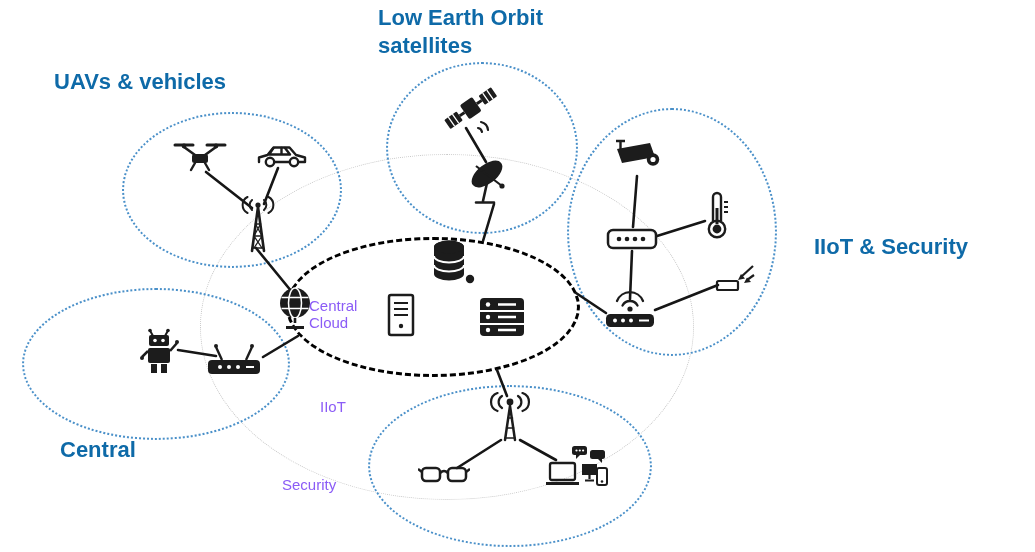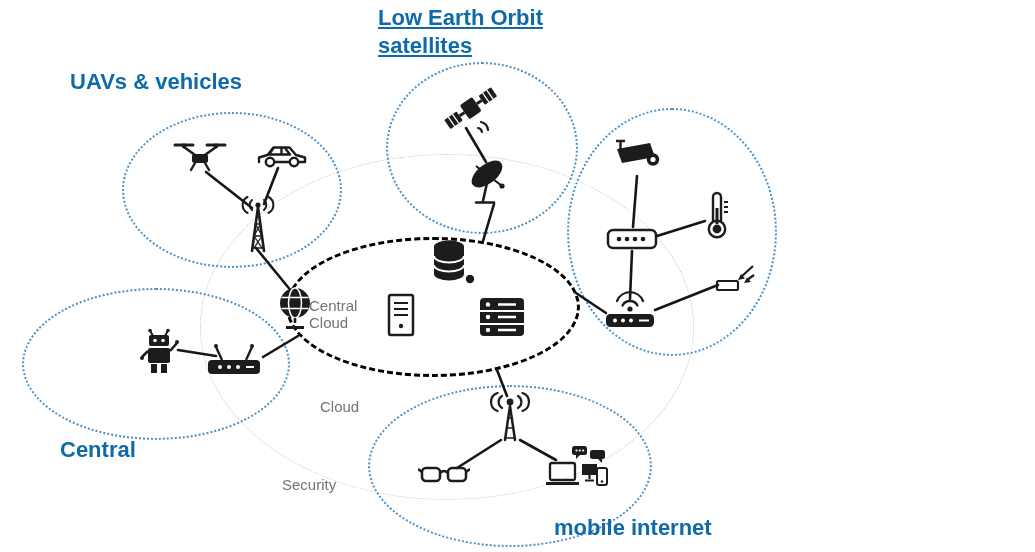--- a/index.html
+++ b/index.html
@@ -11,21 +11,21 @@
   .ring-blue  { border:2px dotted var(--ring-blue); }
   .ring-black { border:3px dashed var(--ring-black); }
 
   .edges { position:absolute; left:0; top:0; width:1035px; height:552px; }
   .edges line { stroke:#161616; stroke-width:2.6; stroke-linecap:round; }
 
   .icon { position:absolute; color:var(--icon-black); }
   .icon svg { display:block; width:100%; height:100%; }
 
   .cluster-label { position:absolute; font-weight:bold; font-size:22px; color:var(--label-blue); line-height:1.25; }
-  .layer-label   { position:absolute; font-size:15px; color:#737373; line-height:1.15; }
+  .layer-label   { position:absolute; font-size:15px; color:#8b5cf6; line-height:1.15; }
 </style>
 </head>
 <body>
 
 <div class="canvas">
 
   <div class="ellipse ring-gray" style="left:200px; top:154px; width:494px; height:346px;"></div>
   <div class="ellipse ring-blue" style="left:122px; top:112px; width:220px; height:156px;"></div>
   <div class="ellipse ring-blue" style="left:386px; top:62px;  width:192px; height:172px;"></div>
   <div class="ellipse ring-blue" style="left:567px; top:108px; width:210px; height:248px;"></div>
@@ -272,22 +272,22 @@
       <polygon points="56,13 56,17 52,13" fill="currentColor"></polygon>
       <rect x="4" y="17" width="25" height="17" rx="2" fill="none" stroke="currentColor" stroke-width="2.3"></rect>
       <path d="M0 37.5 h33" stroke="currentColor" stroke-width="3"></path>
       <rect x="36" y="18" width="15" height="11" fill="currentColor"></rect>
       <path d="M43.5 29 v4 M39 34.5 h9" stroke="currentColor" stroke-width="2.2" fill="none"></path>
       <rect x="51" y="22" width="10" height="17" rx="2" fill="none" stroke="currentColor" stroke-width="2"></rect>
       <circle cx="56" cy="35.5" r="1.3" fill="currentColor"></circle>
     </svg>
   </div>
 
-  <div class="cluster-label" style="left:378px; top:4px; width:235px;text-decoration:underline;">Low Earth Orbit satellites</div>
-  <div class="cluster-label" style="left:54px; top:68px;margin-left:16px;">UAVs &amp; vehicles</div>
+  <div class="cluster-label" style="left:378px; top:4px; width:235px;">Low Earth Orbit satellites</div>
+  <div class="cluster-label" style="left:54px; top:68px;">UAVs &amp; vehicles</div>
+  <div class="cluster-label" style="left:814px; top:233px; width:222px;">IIoT &amp; Security</div>
   <div class="cluster-label" style="left:60px; top:436px;">Central</div>
-  <div class="cluster-label" style="left:554px; top:514px;">mobile internet</div>
 
   <div class="layer-label" style="left:309px; top:297px; width:70px;">Central Cloud</div>
-  <div class="layer-label" style="left:320px; top:398px;">Cloud</div>
+  <div class="layer-label" style="left:320px; top:398px;">IIoT</div>
   <div class="layer-label" style="left:282px; top:476px;">Security</div>
 
 </div>
 
 </body></html>

